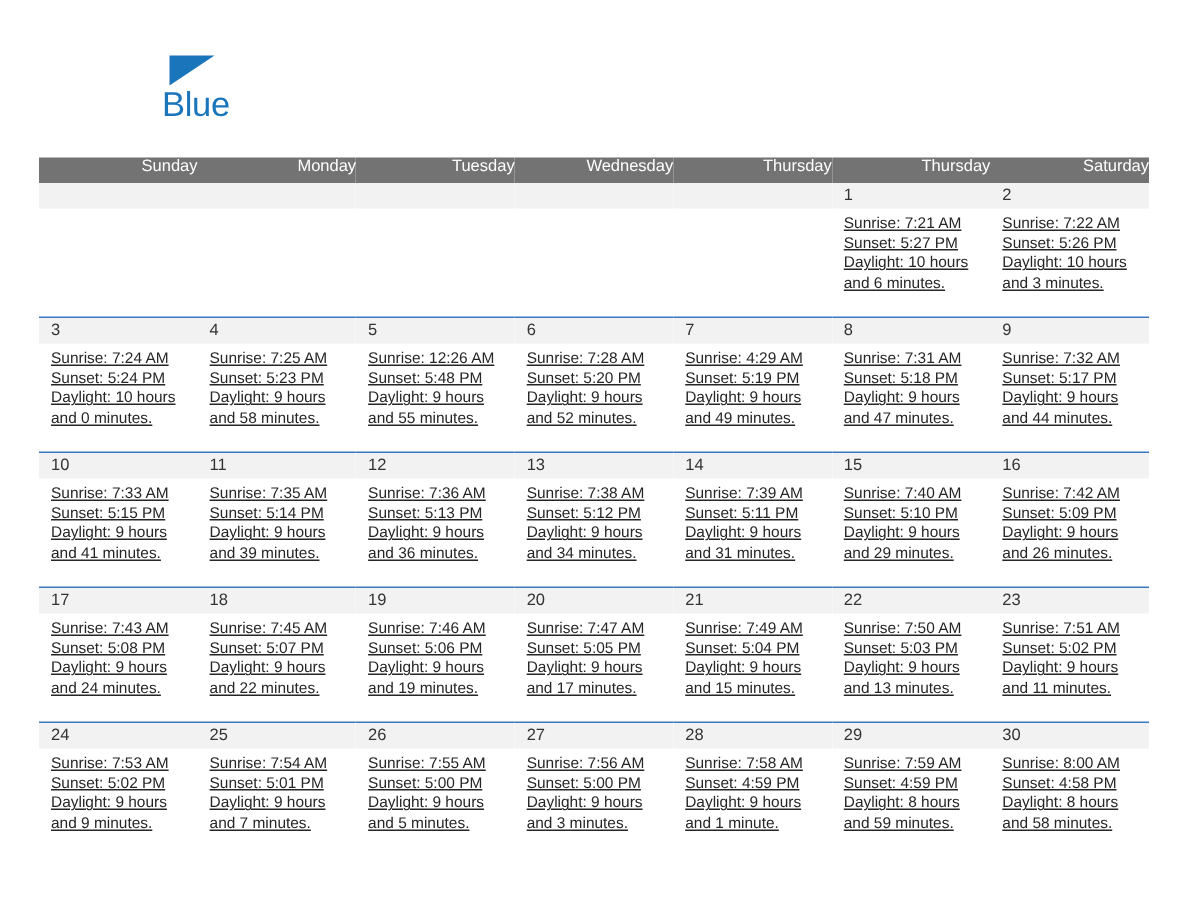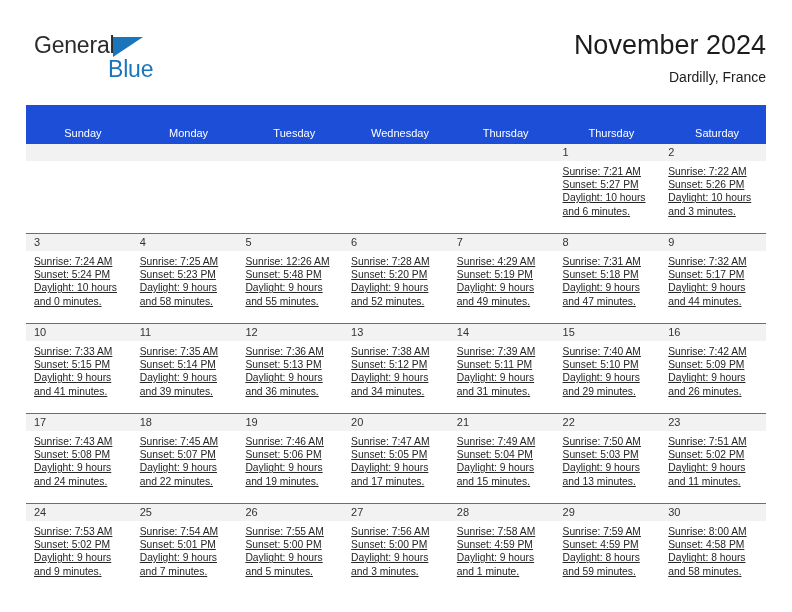--- a/index.html
+++ b/index.html
@@ -94,26 +94,26 @@
   .calendar {
     position: absolute;
     left: 26px;
     top: 105px;
     width: 740px;
     border-collapse: collapse;
     table-layout: fixed;
   }
 
   .calendar th {
-    background: #1d4ed8;
+    background: #737373;
     color: #ffffff;
     font-size: 11px;
     font-weight: normal;
-    text-align: center;
-    padding: 22px 0 5px 8px;
+    text-align: right;
+    padding: 0 0 5px 8px;
     height: 10px;
     border: none;
   }
 
   .calendar td {
     vertical-align: top;
     padding: 0;
     width: 105.71px;
     height: 89px;
     border: none;
@@ -147,29 +147,24 @@
   }
 </style>
 </head>
 <body>
 
 <div class="page">
 
   <div class="header">
 
     <div class="brand">
-      <span class="brand-general">General</span>
       <span class="brand-triangle"></span>
       <span class="brand-blue">Blue</span>
     </div>
 
-    <div class="title-block">
-      <h1 class="cal-title">November 2024</h1>
-      <div class="cal-subtitle">Dardilly, France</div>
-    </div>
 
   </div>
 
   <table class="calendar">
     <thead>
       <tr id="weekday-row">
           <th>Sunday</th>
           <th>Monday</th>
           <th>Tuesday</th>
           <th>Wednesday</th>

